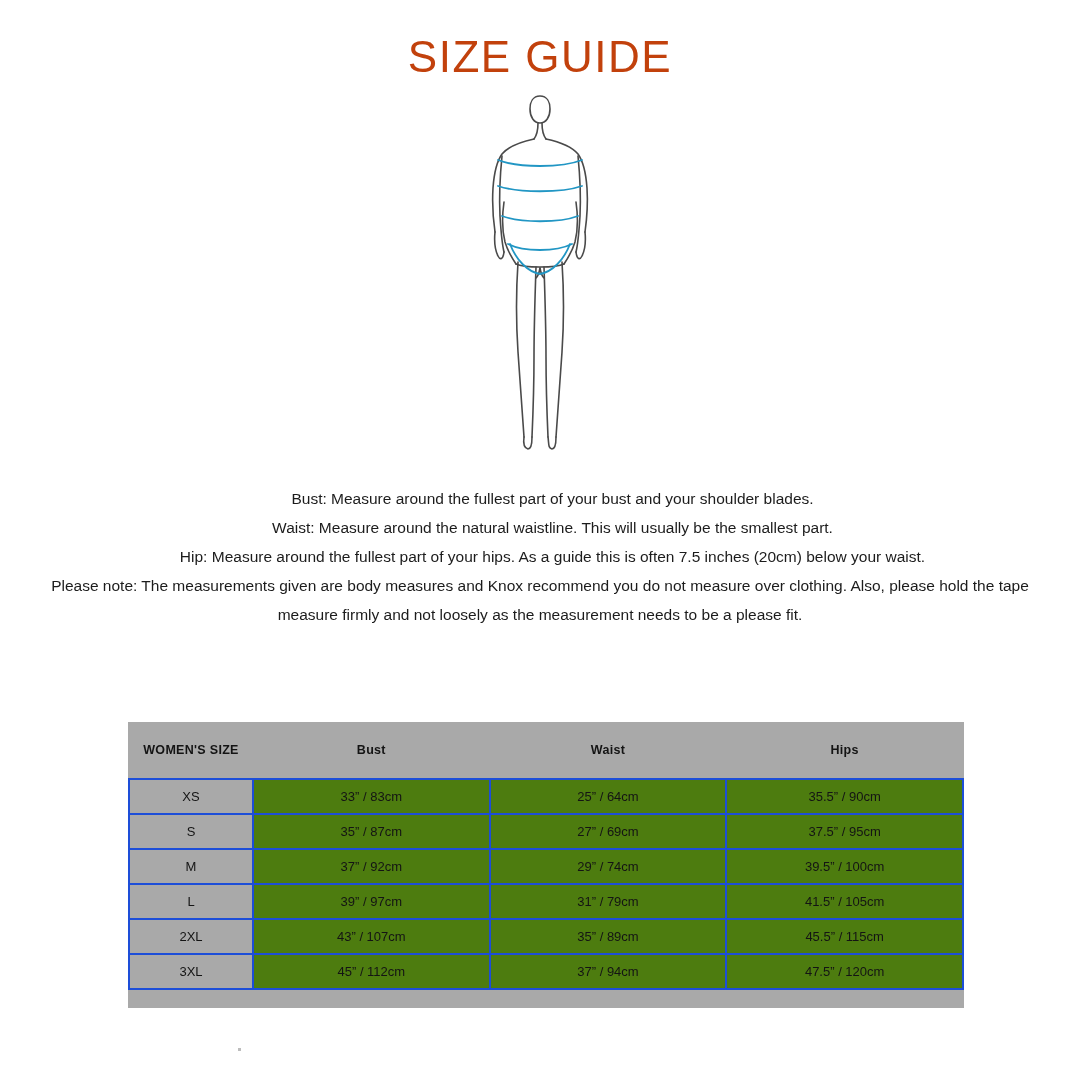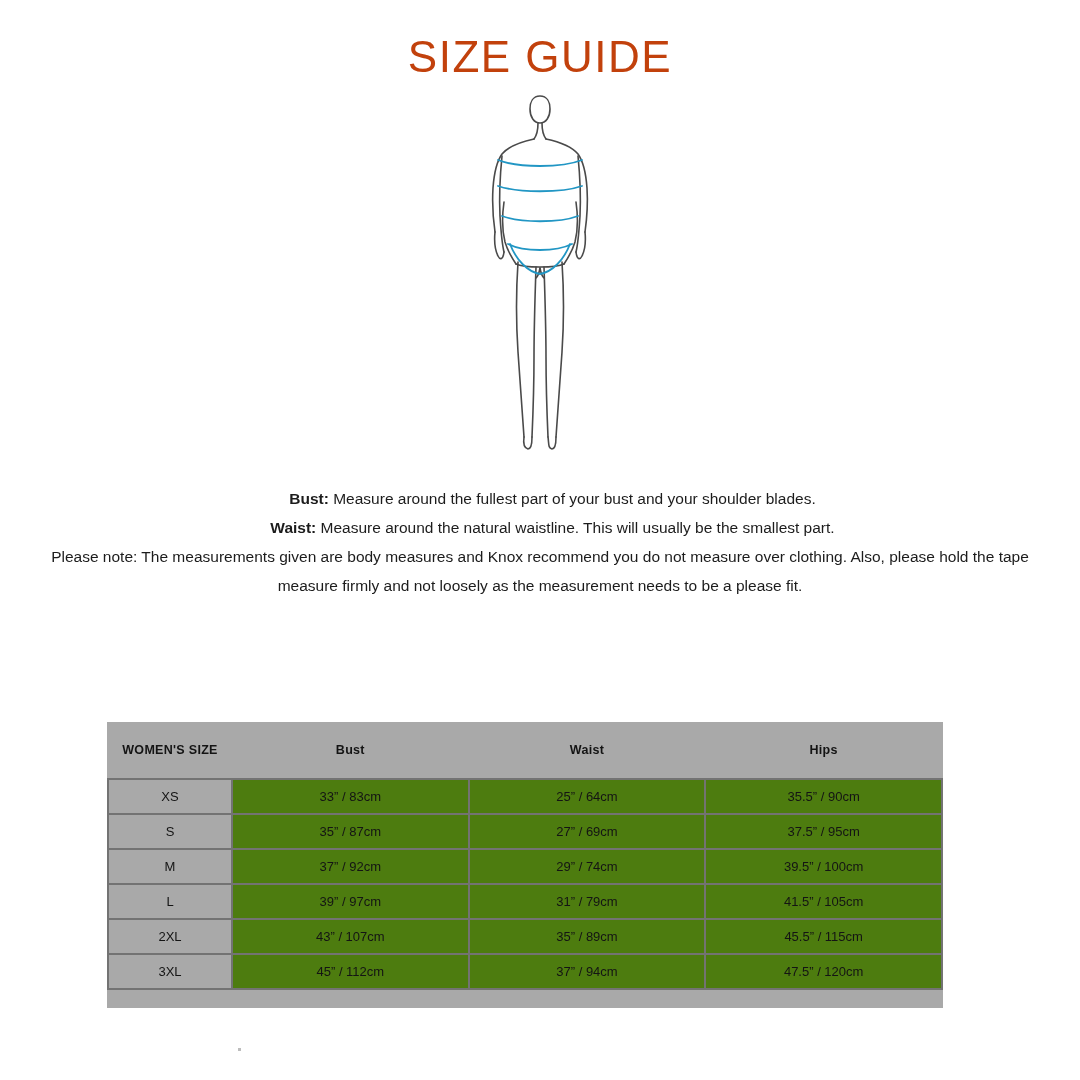--- a/index.html
+++ b/index.html
@@ -52,40 +52,40 @@
     padding: 0 40px;
     text-align: center;
     font-size: 15.5px;
     line-height: 29px;
     color: #1c1c1c;
   }
   .instructions .line {
     display: block;
   }
   .instructions .lead {
-    font-weight: bold;
+    font-weight: normal;
     padding-left: 25px;
   }
 
   
   .table-wrap {
     position: absolute;
-    left: 107px;
+    left: 128px;
     top: 722px;
     width: 720px;
   }
   table.size-table {
     border-collapse: collapse;
     width: 836px;
     background: #a9a9a9;
     table-layout: fixed;
   }
   table.size-table th,
   table.size-table td {
-    border: 2px solid #737373;
+    border: 2px solid #1d4ed8;
     text-align: center;
     font-size: 13px;
     color: #141414;
   }
   table.size-table thead th {
     background: #a9a9a9;
     height: 54px;
     font-weight: bold;
     font-size: 12.5px;
     letter-spacing: 0.3px;
@@ -173,20 +173,21 @@
         <path d="M68 152 C84 160 116 160 132 152"></path>
 
         <path d="M70 152 C76 168 88 180 100 182 C112 180 124 168 130 152"></path>
       </g>
     </svg>
   </div>
 
   <div class="instructions">
     <span class="line"><b class="lead">Bust:</b><span> Measure around the fullest part of your bust and your shoulder blades.</span></span>
     <span class="line"><b class="lead">Waist:</b><span> Measure around the natural waistline. This will usually be the smallest part.</span></span>
+    <span class="line"><b class="lead">Hip:</b><span> Measure around the fullest part of your hips. As a guide this is often 7.5 inches (20cm) below your waist.</span></span>
     <span class="line">Please note: The measurements given are body measures and Knox recommend you do not measure over clothing. Also, please hold the tape</span>
     <span class="line">measure firmly and not loosely as the measurement needs to be a please fit.</span>
   </div>
 
   <div class="table-wrap">
     <table class="size-table">
       <thead>
         <tr>
           <th class="first">WOMEN'S SIZE</th>
           <th>Bust</th>

